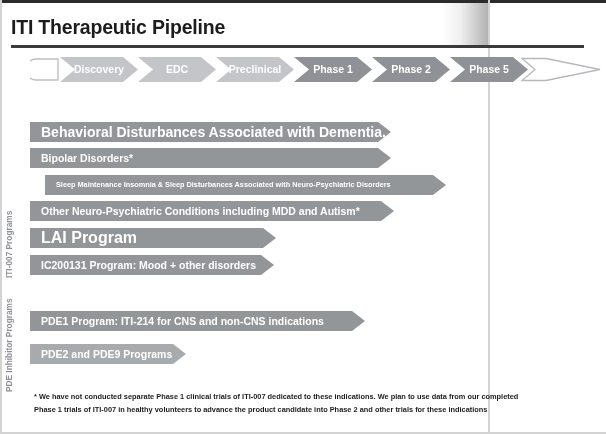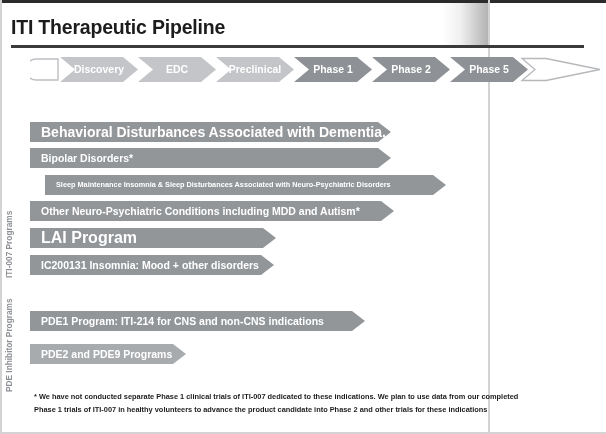--- a/index.html
+++ b/index.html
@@ -114,21 +114,21 @@
       <div class="bar" style="left: 30px; top: 228px; width: 246px;">
         <svg width="246" height="20" viewBox="0 0 246 20">
           <path d="M 0 0 L 233 0 L 246 10 L 233 20 L 0 20 Z" fill="#939699"></path>
         </svg>
         <div class="bar-text" style="font-size: 16px;">LAI Program</div>
       </div>
       <div class="bar" style="left: 30px; top: 255px; width: 244px;">
         <svg width="244" height="20" viewBox="0 0 244 20">
           <path d="M 0 0 L 231 0 L 244 10 L 231 20 L 0 20 Z" fill="#939699"></path>
         </svg>
-        <div class="bar-text" style="font-size: 10.5px;">IC200131 Insomnia: Mood + other disorders</div>
+        <div class="bar-text" style="font-size: 10.5px;">IC200131 Program: Mood + other disorders</div>
       </div>
       <div class="bar" style="left: 30px; top: 311px; width: 335px;">
         <svg width="335" height="20" viewBox="0 0 335 20">
           <path d="M 0 0 L 322 0 L 335 10 L 322 20 L 0 20 Z" fill="#939699"></path>
         </svg>
         <div class="bar-text" style="font-size: 10.5px;">PDE1 Program: ITI-214 for CNS and non-CNS indications</div>
       </div>
       <div class="bar" style="left: 30px; top: 344px; width: 156px;">
         <svg width="156" height="20" viewBox="0 0 156 20">
           <path d="M 0 0 L 143 0 L 156 10 L 143 20 L 0 20 Z" fill="#a8abae"></path>

